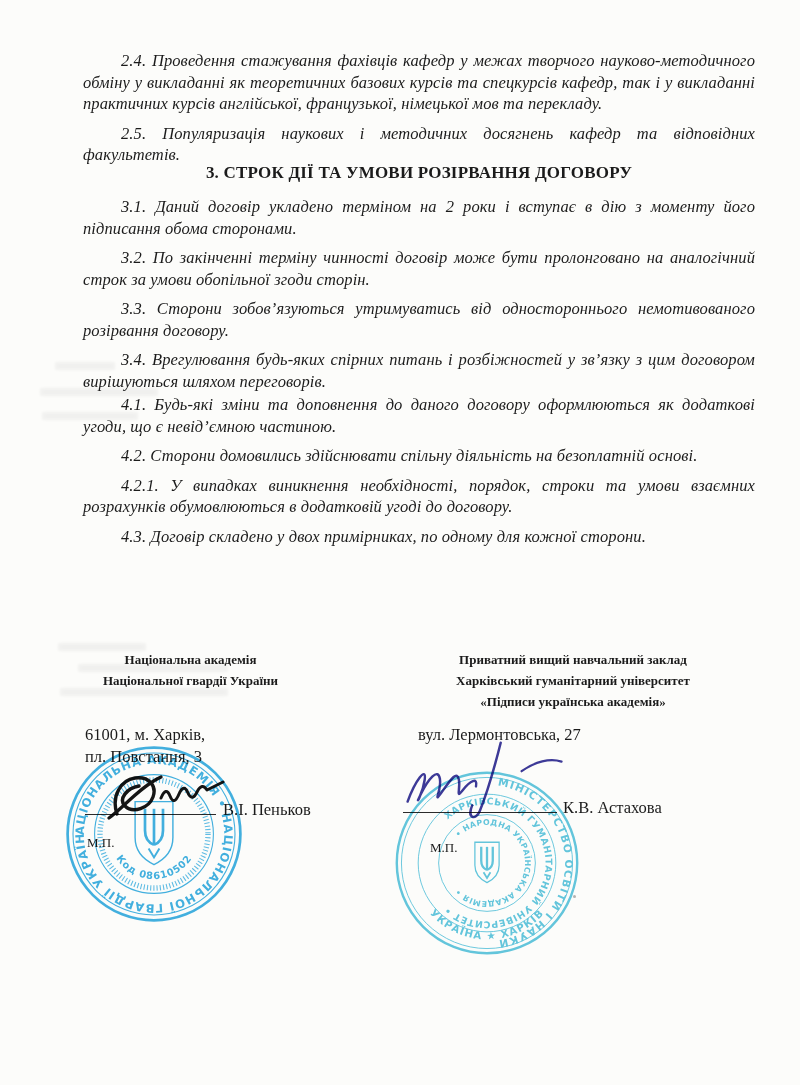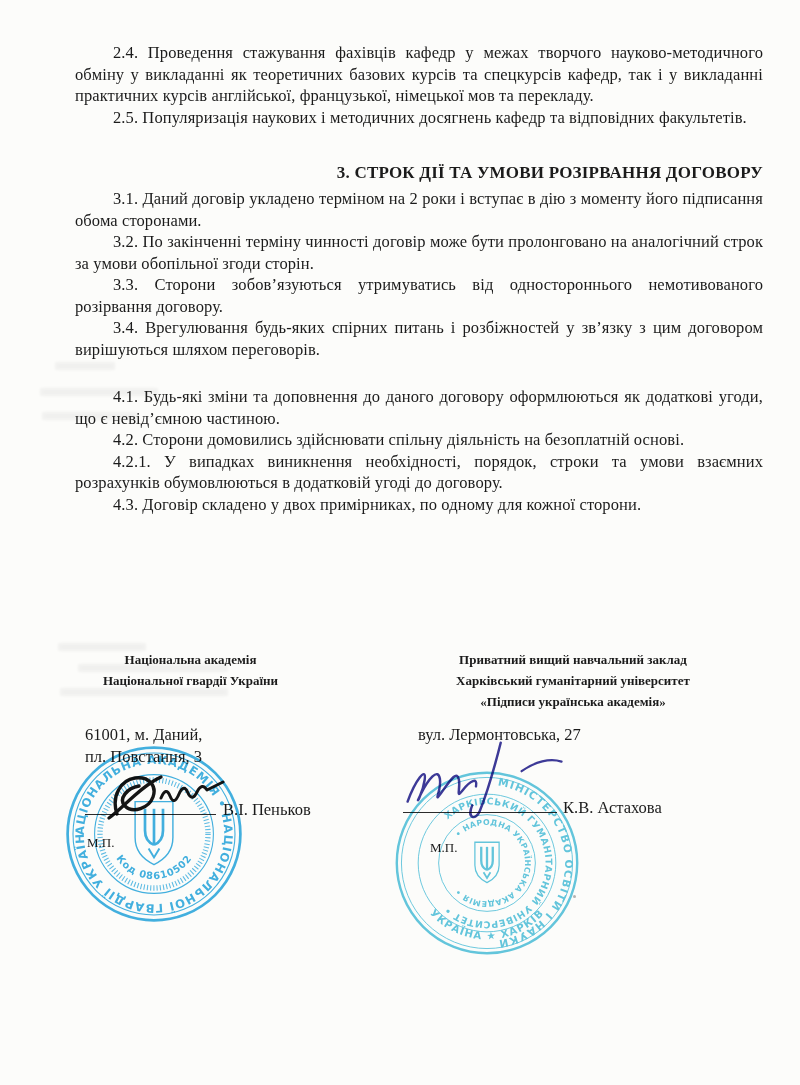--- a/index.html
+++ b/index.html
@@ -4,22 +4,22 @@
 <style>
   html,body { margin:0; padding:0; background:#e8e8e6; }
   .page {
     position:relative; width:800px; height:1085px; margin:0 auto;
     background:#fcfcfa; overflow:hidden; color:#1b1b1b;
     font-family:"Liberation Serif","DejaVu Serif",serif;
   }
   .abs { position:absolute; }
   .bodytext { left:75px; width:688px; font-size:16.5px; line-height:21.5px;
     text-align:justify; letter-spacing:0.1px; }
-  .bodytext p { margin:0; text-indent:38px; }
-  .headline { left:75px; width:688px; text-align:right; font-weight:bold;
+  .bodytext p { margin:8px; text-indent:38px;font-style:italic; }
+  .headline { left:75px; width:688px; text-align:center; font-weight:bold;
     font-size:17px; letter-spacing:0.2px; }
   .sigheadline { left:90px; width:688px; text-align:center; font-weight:bold;
     font-size:15.5px; }
   .inst { text-align:center; font-weight:bold; font-size:13px; line-height:21px; }
   .inst div { white-space:nowrap; }
   .addr { font-size:16.5px; line-height:22px; }
   .addr div { white-space:nowrap; }
   .sigline { border-bottom:1.3px solid #2b2b2b; }
   .signame { font-size:16.5px; white-space:nowrap; }
   .mp { font-size:13px; }
@@ -70,21 +70,21 @@
     <div>Національна академія</div>
     <div>Національної гвардії України</div>
   </div>
   <div class="abs inst" style="left:398px;top:649px;width:350px">
     <div>Приватний вищий навчальний заклад</div>
     <div>Харківський гуманітарний університет</div>
     <div>«Підписи українська академія»</div>
   </div>
 
   <div class="abs addr" style="left:85px;top:724px">
-    <div>61001, м. Даний,</div>
+    <div>61001, м. Харків,</div>
     <div>пл. Повстання, 3</div>
   </div>
   <div class="abs addr" style="left:418px;top:724px">
     <div>вул. Лермонтовська, 27</div>
   </div>
 
   <div class="abs sigline" style="left:85px;top:799px;width:131px;height:15px"></div>
   <div class="abs signame" style="left:223px;top:800px">В.І. Пеньков</div>
   <div class="abs sigline" style="left:403px;top:797px;width:154px;height:15px"></div>
   <div class="abs signame" style="left:563px;top:798px">К.В. Астахова</div>

